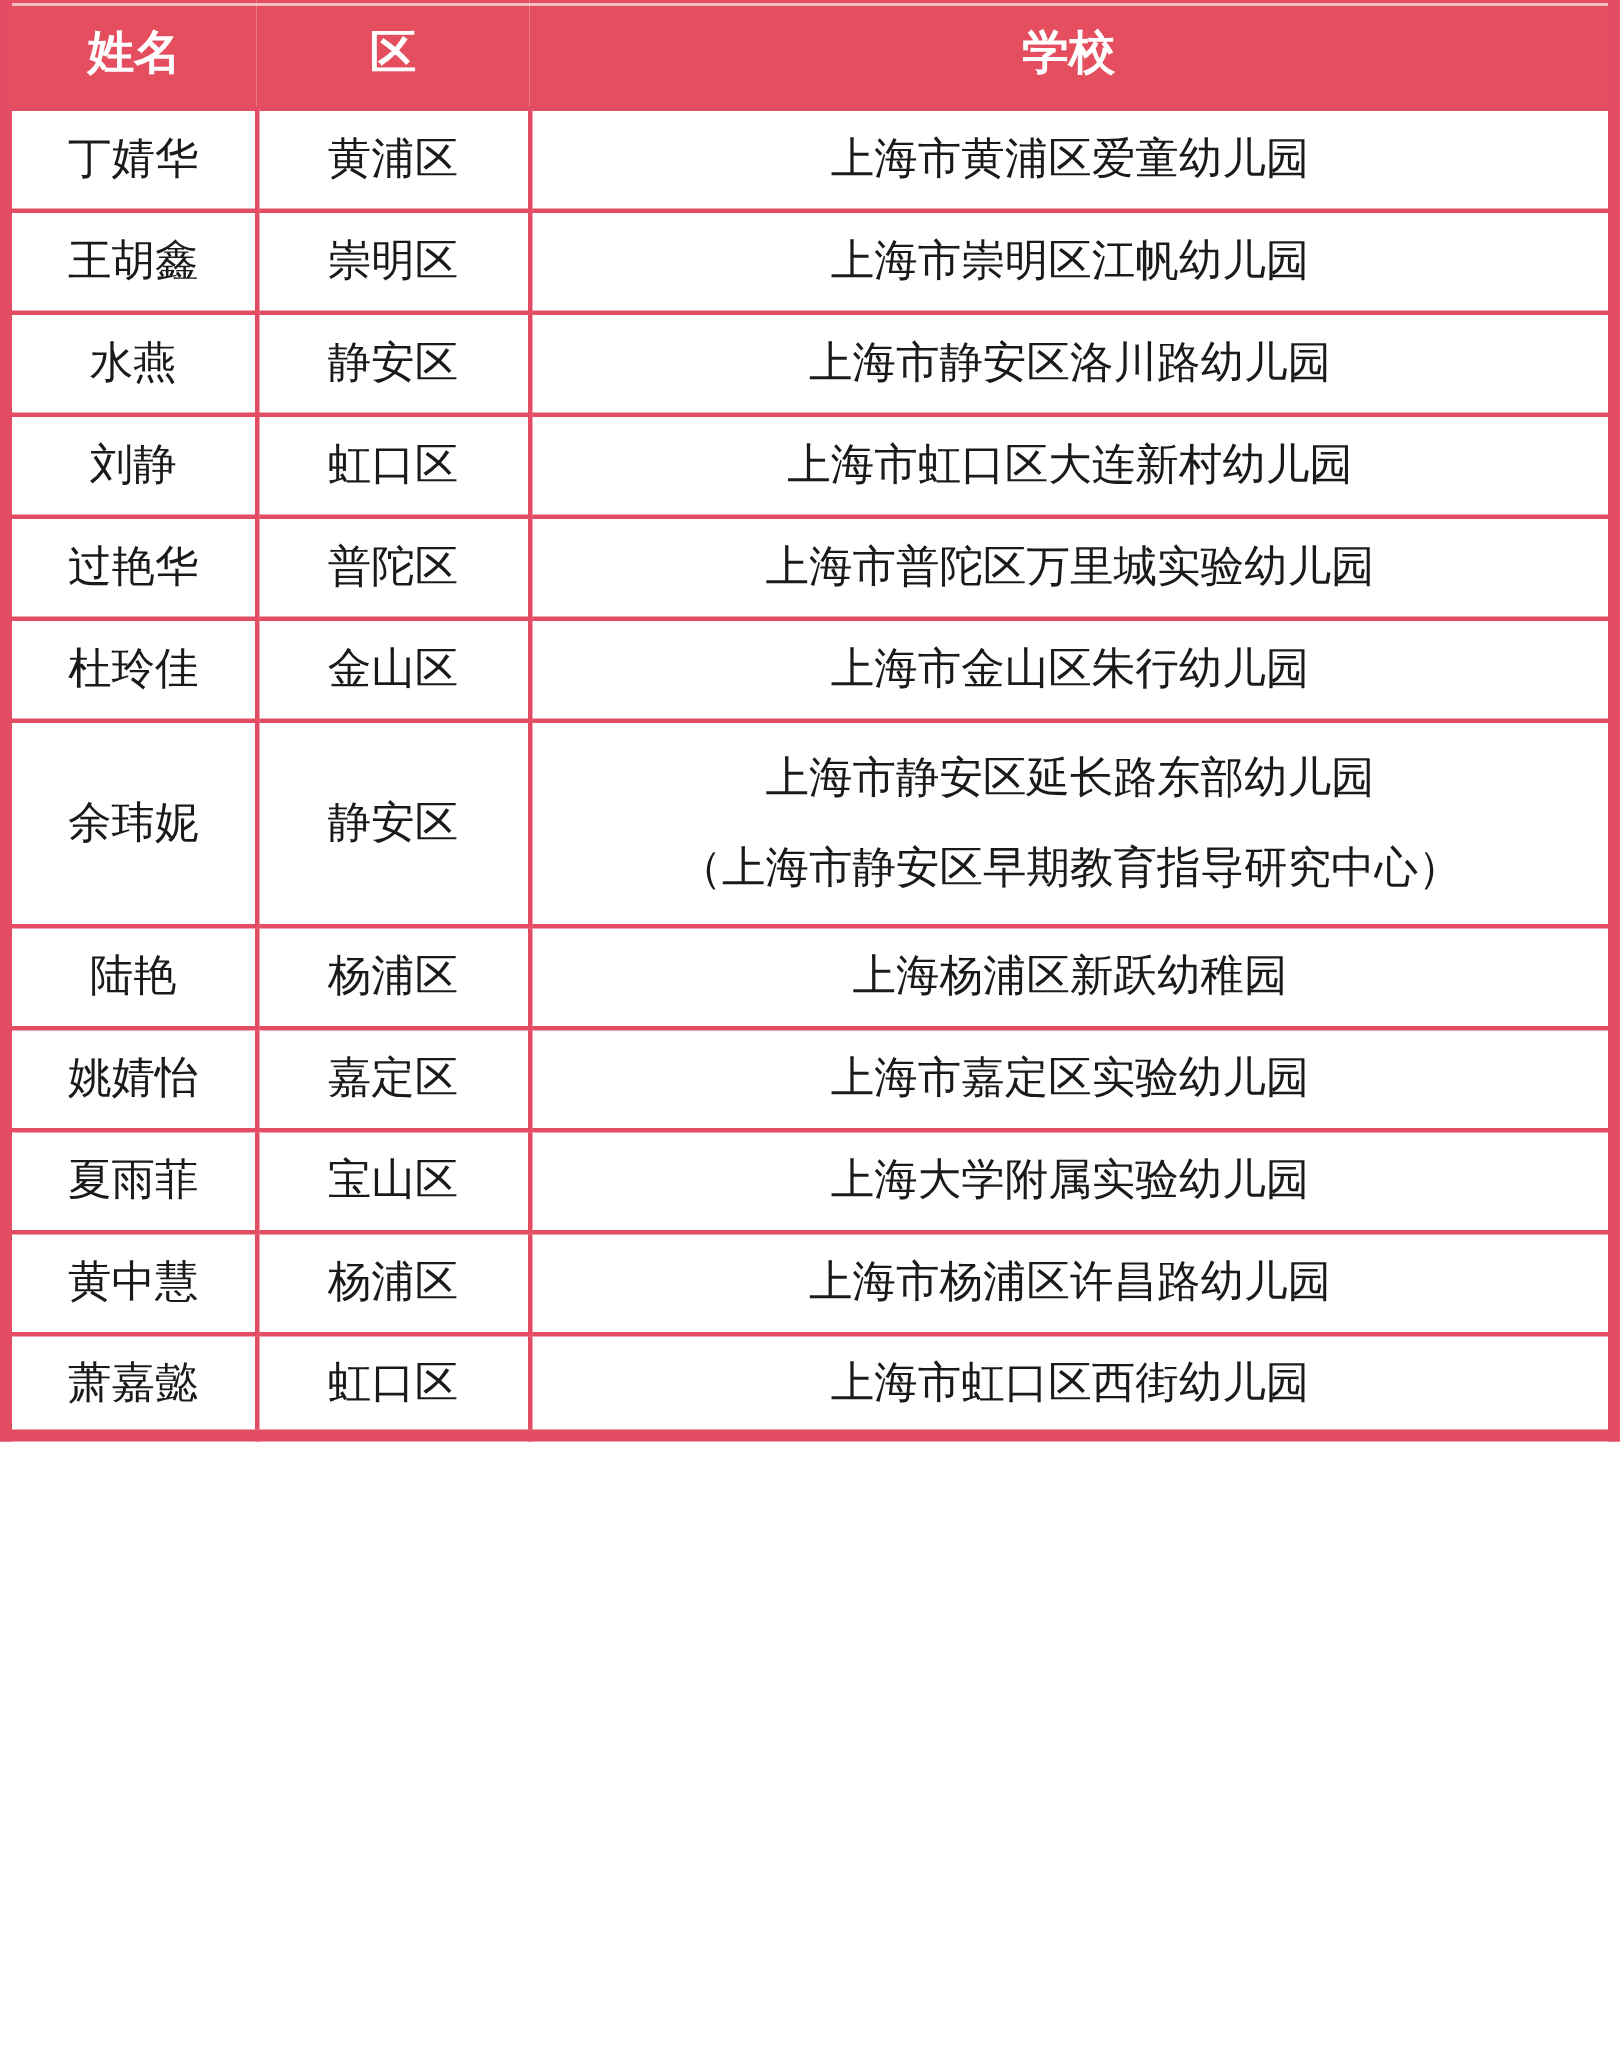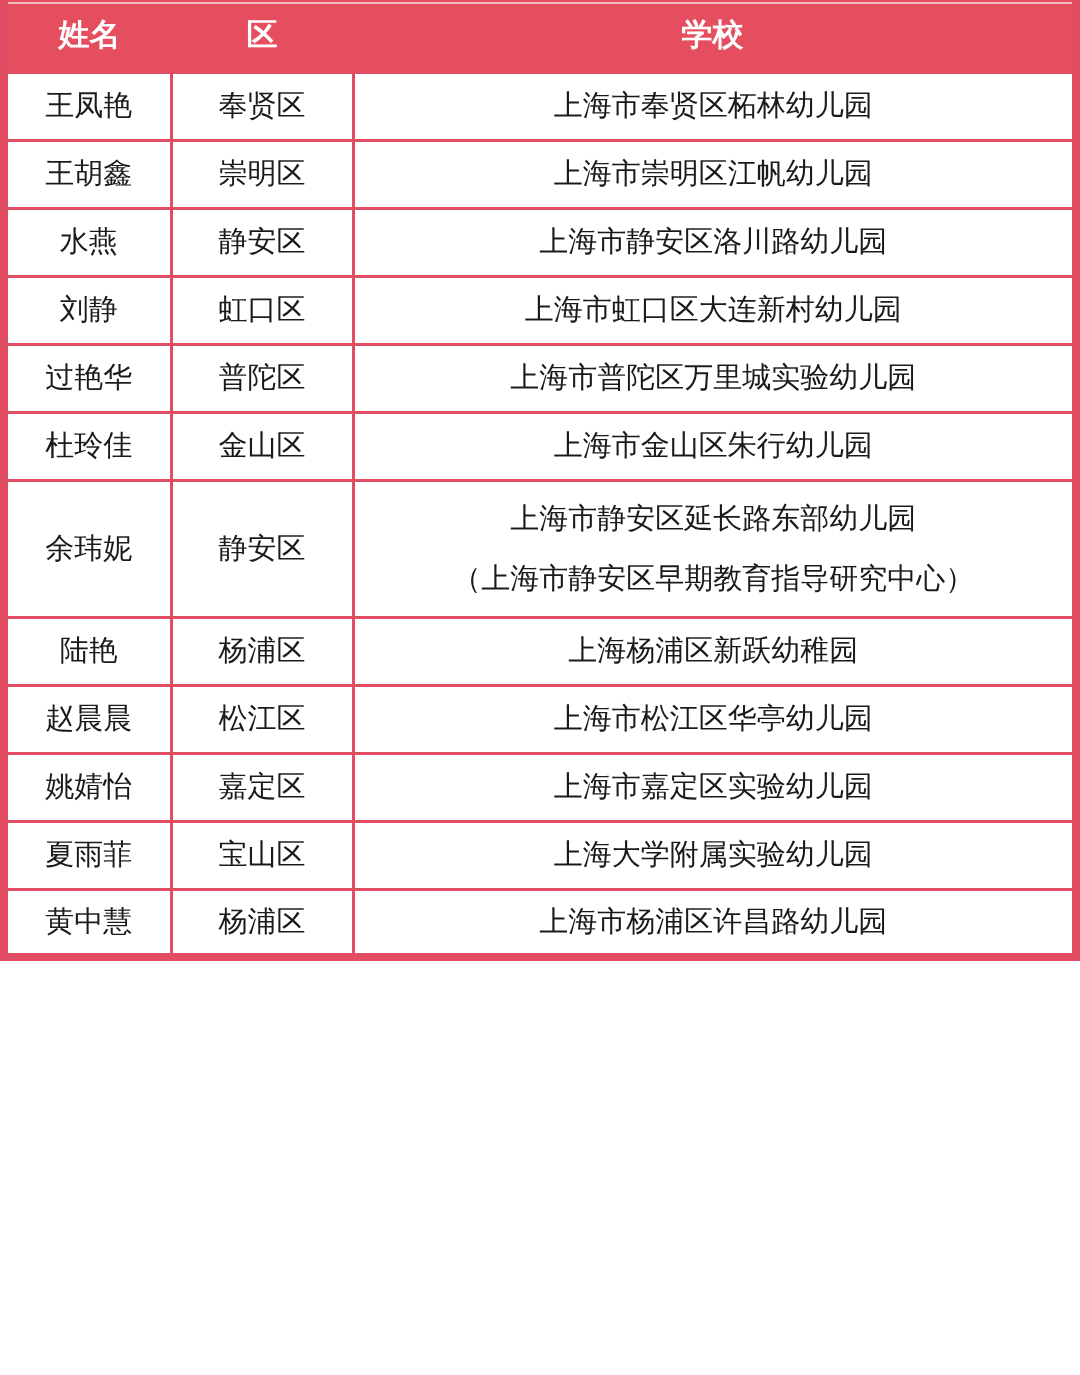--- a/index.html
+++ b/index.html
@@ -78,26 +78,26 @@
       <col>
     </colgroup>
     <thead>
       <tr>
         <th>姓名</th>
         <th>区</th>
         <th>学校</th>
       </tr>
     </thead>
     <tbody>
+  <tr>
+    <td>丁婧华</td>
+    <td>黄浦区</td>
+    <td><span>上海市黄浦区爱童幼儿园</span></td>
+  </tr>
 
-  <tr>
-    <td>王凤艳</td>
-    <td>奉贤区</td>
-    <td><span>上海市奉贤区柘林幼儿园</span></td>
-  </tr>
 
   <tr>
     <td>王胡鑫</td>
     <td>崇明区</td>
     <td><span>上海市崇明区江帆幼儿园</span></td>
   </tr>
 
   <tr>
     <td>水燕</td>
     <td>静安区</td>
@@ -130,40 +130,40 @@
   </tr>
 
   <tr>
     <td>陆艳</td>
     <td>杨浦区</td>
     <td><span>上海杨浦区新跃幼稚园</span></td>
   </tr>
 
 
 
-  <tr>
-    <td>赵晨晨</td>
-    <td>松江区</td>
-    <td><span>上海市松江区华亭幼儿园</span></td>
-  </tr>
 
   <tr>
     <td>姚婧怡</td>
     <td>嘉定区</td>
     <td><span>上海市嘉定区实验幼儿园</span></td>
   </tr>
 
   <tr>
     <td>夏雨菲</td>
     <td>宝山区</td>
     <td><span>上海大学附属实验幼儿园</span></td>
   </tr>
 
   <tr>
     <td>黄中慧</td>
     <td>杨浦区</td>
     <td><span>上海市杨浦区许昌路幼儿园</span></td>
   </tr>
 
+  <tr>
+    <td>萧嘉懿</td>
+    <td>虹口区</td>
+    <td><span>上海市虹口区西街幼儿园</span></td>
+  </tr>
 
 </tbody>
   </table>
 </div>
 
 </body></html>

